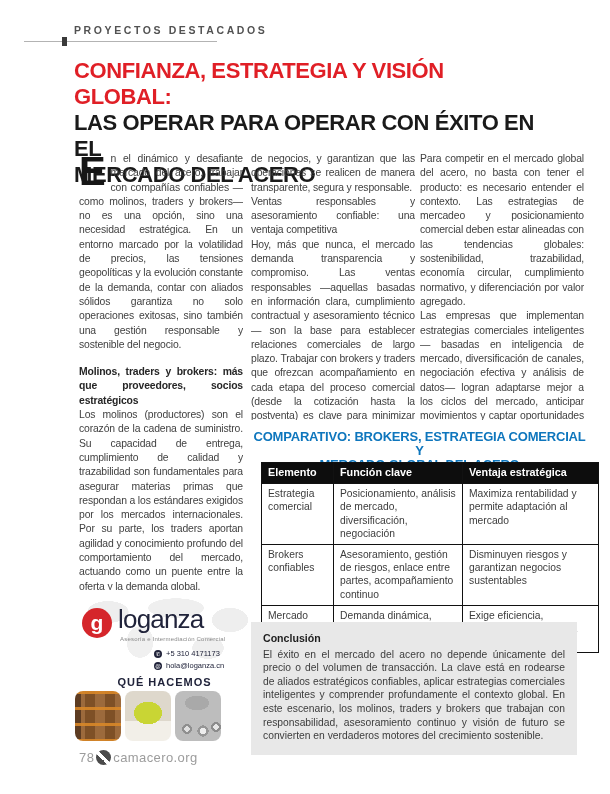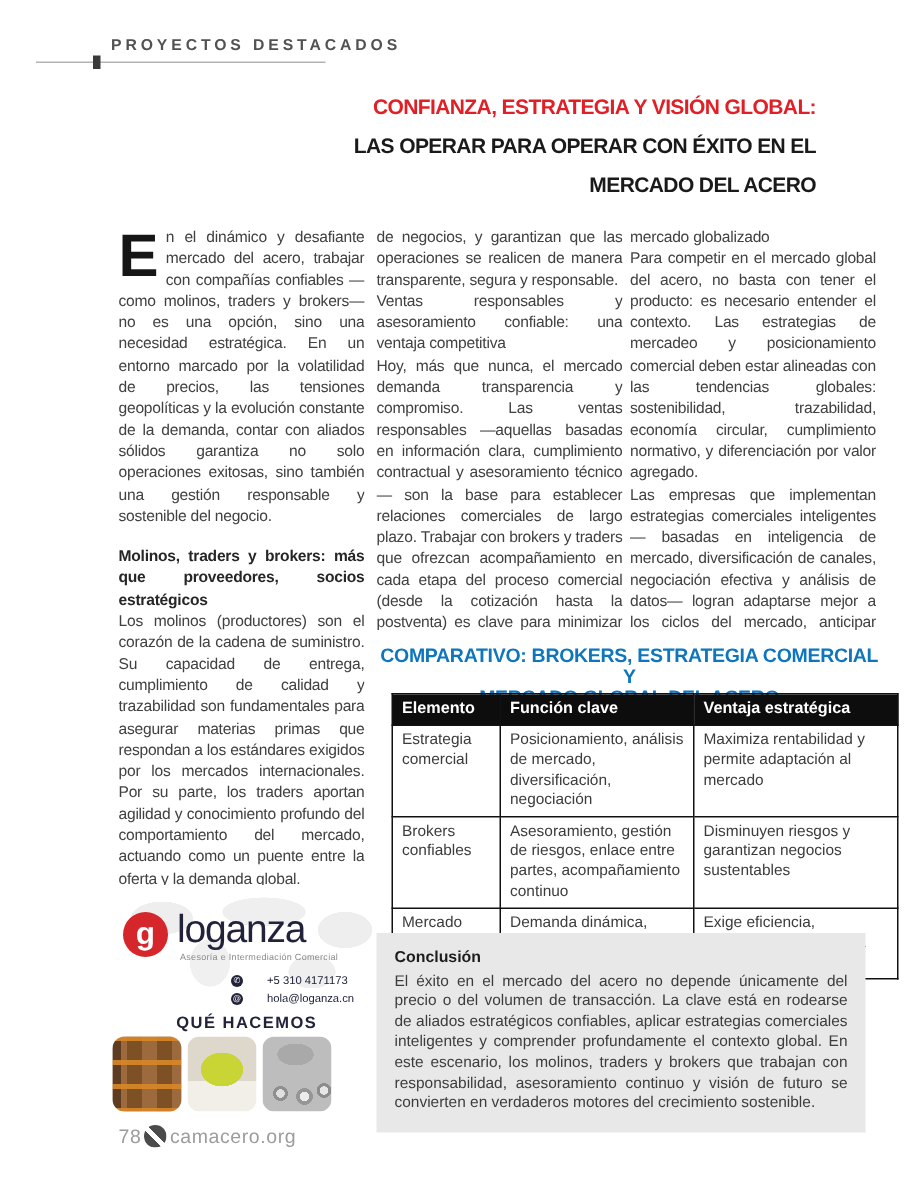--- a/index.html
+++ b/index.html
@@ -6,21 +6,21 @@
   #page{position:relative;width:610px;height:794px;background:#fff;overflow:hidden;
         font-family:"Liberation Sans","DejaVu Sans",sans-serif;color:#414141;margin-left:24px;}
 
   
   .eyebrow{position:absolute;left:50px;top:24px;font-size:10.5px;font-weight:700;
            letter-spacing:2.6px;color:#525252;}
   .eyebrow-rule{position:absolute;left:0;top:41px;width:193px;height:1px;background:#b3b3b3;}
   .eyebrow-tick{position:absolute;left:38px;top:37px;width:5px;height:9px;background:#3a3a3a;}
 
   .title{position:absolute;left:50px;top:58px;width:470px;font-weight:800;
-         font-size:14px;line-height:26px;letter-spacing:-0.4px;color:#1a1a1a;text-align:right;}
+         font-size:22px;line-height:26px;letter-spacing:-0.4px;color:#1a1a1a;}
   .title .red{color:#e01f26;}
 
   
   .col{position:absolute;top:152px;width:164px;font-size:10.4px;line-height:14.3px;
        letter-spacing:-0.15px;text-align:justify;color:#414141;overflow:hidden;}
   .col p{margin:0;}
   #col1{left:55px;height:438px;}
   #col2{left:227px;height:268px;}
   #col3{left:396px;height:268px;}
   .dropcap{float:left;font-size:40px;line-height:34px;font-weight:800;color:#161616;
@@ -53,21 +53,21 @@
           radial-gradient(ellipse 30px 20px at 150px 22px,#cfcfcf 60%,transparent 61%),
           radial-gradient(ellipse 22px 26px at 60px 44px,#d6d6d6 60%,transparent 61%),
           radial-gradient(ellipse 26px 18px at 128px 50px,#d2d2d2 60%,transparent 61%);}
   .ad-logo-circle{position:absolute;left:10px;top:12px;width:30px;height:30px;border-radius:50%;
           background:#d5262b;color:#fff;font-weight:800;font-size:21px;line-height:29px;
           text-align:center;}
   .ad-brand{position:absolute;left:46px;top:8px;font-size:26px;font-weight:400;
           letter-spacing:-0.8px;color:#20233a;}
   .ad-tagline{position:absolute;left:48px;top:40px;font-size:6px;letter-spacing:.2px;color:#8a8a8a;}
   .ad-contact{position:absolute;left:82px;top:52px;font-size:7.5px;color:#20233a;line-height:12px;}
-  .ad-contact .row{display:flex;align-items:center;justify-content:flex-start;gap:16px;}
+  .ad-contact .row{display:flex;align-items:center;justify-content:flex-start;gap:4px;}
   .dot-icon{display:inline-block;width:8px;height:8px;border-radius:50%;background:#20233a;
           color:#fff;font-size:5.5px;line-height:8px;text-align:center;}
   .ad-heading{position:absolute;left:0;top:80px;width:185px;text-align:center;font-size:11px;
           font-weight:800;letter-spacing:1px;color:#20233a;}
   .ad-photos{position:absolute;left:3px;top:95px;display:flex;gap:4px;}
   .photo{width:46px;height:50px;border-radius:8px;overflow:hidden;}
   .photo-warehouse{background:
           repeating-linear-gradient(180deg,rgba(216,135,40,.9) 0 3px,transparent 3px 16px),
           linear-gradient(90deg,#5d3c22 0 6px,transparent 6px),
           repeating-linear-gradient(90deg,#9c6a3c 0 10px,#7e5026 10px 20px),#8a5a33;}
@@ -110,21 +110,20 @@
   </div>
 
   <div class="col" id="col2">
     <p>de negocios, y garantizan que las operaciones se realicen de manera transparente, segura y responsable.</p>
     <p>Ventas responsables y asesoramiento confiable: una ventaja competitiva</p>
     <p>Hoy, más que nunca, el mercado demanda transparencia y compromiso. Las ventas responsables —aquellas basadas en información clara, cumplimiento contractual y asesoramiento técnico— son la base para establecer relaciones comerciales de largo plazo. Trabajar con brokers y traders que ofrezcan acompañamiento en cada etapa del proceso comercial (desde la cotización hasta la postventa) es clave para minimizar riesgos y maximizar el valor del negocio.</p>
 
   </div>
 
   <div class="col" id="col3">
-    <p>mercado globalizado</p>
     <p>Para competir en el mercado global del acero, no basta con tener el producto: es necesario entender el contexto. Las estrategias de mercadeo y posicionamiento comercial deben estar alineadas con las tendencias globales: sostenibilidad, trazabilidad, economía circular, cumplimiento normativo, y diferenciación por valor agregado.</p>
     <p><span>Las empresas que implementan estrategias comerciales inteligentes — basadas en inteligencia de mercado, diversificación de canales, negociación efectiva y análisis de datos— logran adaptarse mejor a los ciclos del mercado, anticipar movimientos y captar oportunidades antes que sus competidores.</span></p>
   </div>
 
   <div class="comp-title">
     <div>COMPARATIVO: BROKERS, ESTRATEGIA COMERCIAL Y</div>
     <div>MERCADO GLOBAL DEL ACERO</div>
   </div>
   <table class="comp-table">
     <colgroup>

